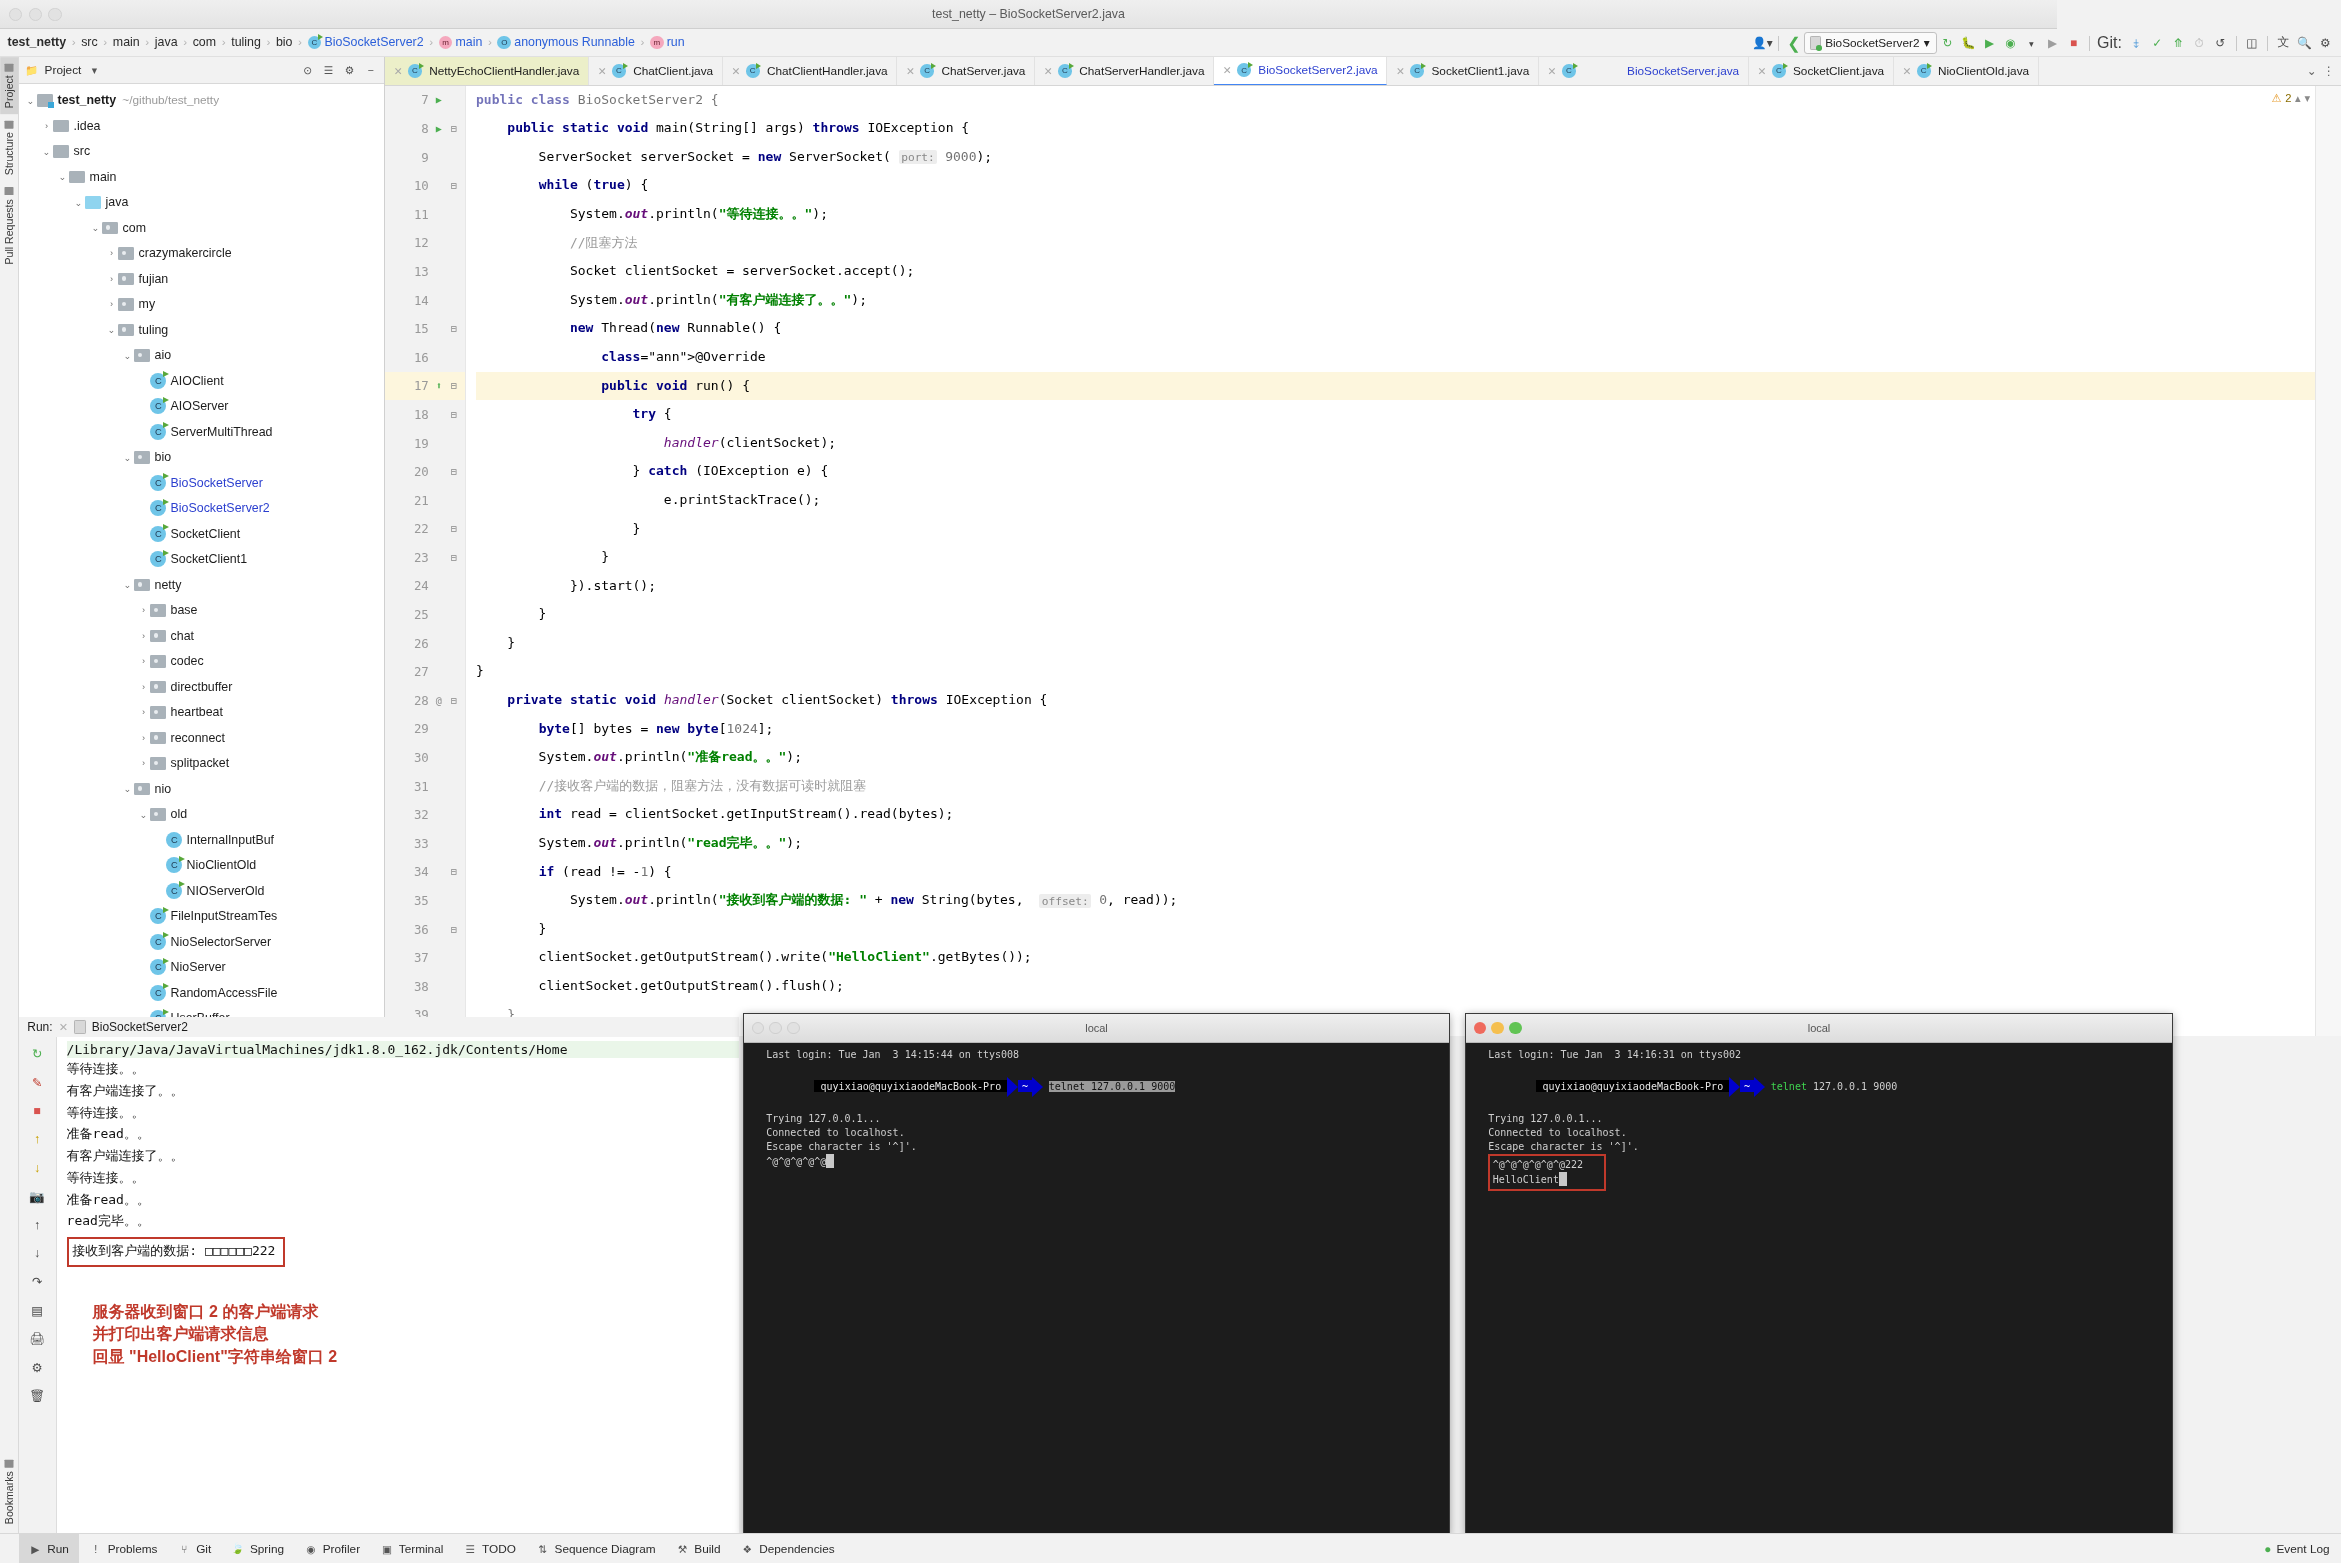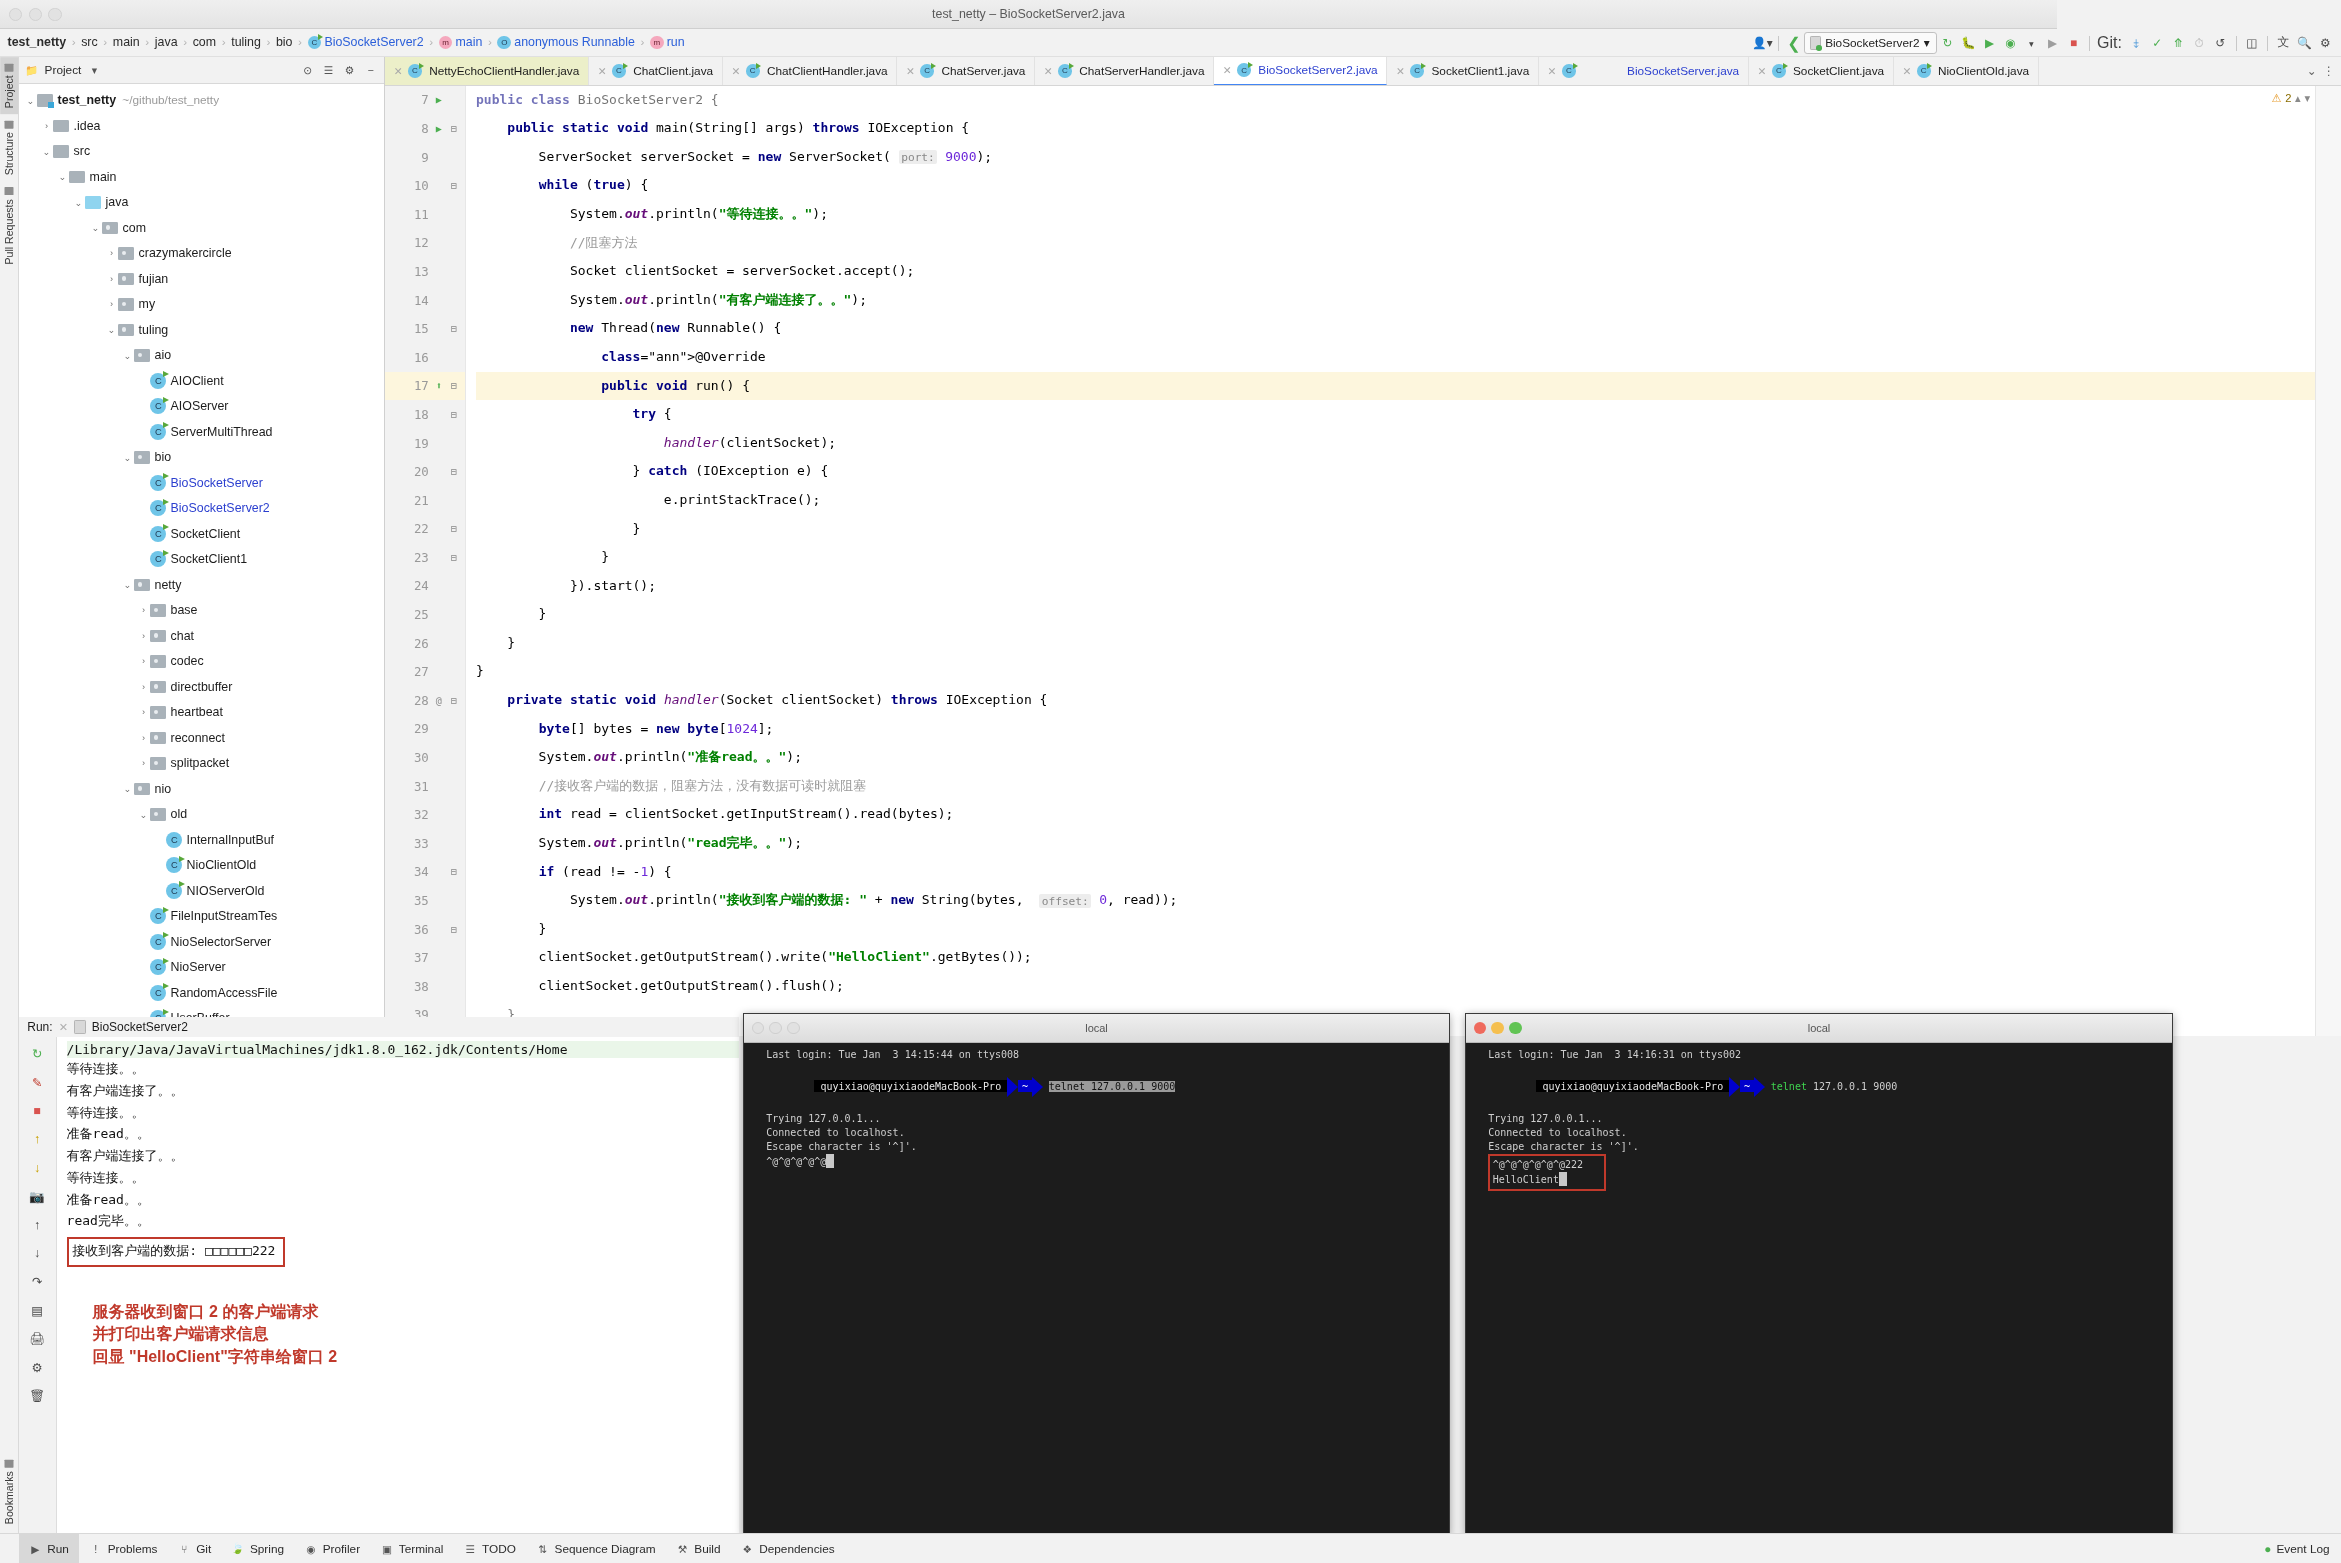--- a/index.html
+++ b/index.html
@@ -98,21 +98,21 @@
   .gutter { width:81px; flex:0 0 81px; background:#f2f2f2; border-right:0.6px solid #e7e7e7; padding-top:0;}
   .gline { height:28.6px; display:flex; align-items:center; justify-content:flex-end; padding-right:6.2px;
            font-family:"DejaVu Sans Mono", monospace; font-size:12.4px; color:#999;}
   .gline .mk{margin-left:5px;color:#8a8a8a;font-size:10px;width:10px;text-align:center;}
   .gline.hl{background:#fdf6dd;}
   .code { flex:1; position:relative; padding-left:10px; font-family:"DejaVu Sans Mono", monospace; font-size:13px;}
   .cline { height:28.6px; line-height:28.6px; white-space:pre; }
   .cline.hl{background:#fdf6dd;}
   .kw{color:#000080;font-weight:bold;}
   .str{color:#008000;font-weight:bold;}
-  .num{color:#6d28d9;}
+  .num{color:#737373;}
   .cmt{color:#9a9a9a;}
   .fld{color:#660e7a;font-style:italic;font-weight:bold;}
   .stc{color:#660e7a;font-style:italic;}
   .hint{background:#ededed;color:#888;border-radius:1.9px;padding:0.6px 2.5px;font-size:11.2px;}
   .rightgut{position:absolute;right:0;top:0;width:27px;bottom:0;background:#f7f7f7;border-left:0.6px solid #e6e6e6;}
   .warnbox{position:absolute;right:32px;top:6.2px;font-size:11.2px;color:#8a6d00;display:flex;gap:3.7px;align-items:center;}
 
   
   .runpanel{position:absolute;left:18.6px;top:1037px;width:720px;bottom:30px;background:#fff;}
   .runhdr{position:absolute;left:0;top:-20px;height:20px;width:720px;background:#f2f2f2;display:flex;align-items:center;gap:6.2px;padding-left:8.7px;}

